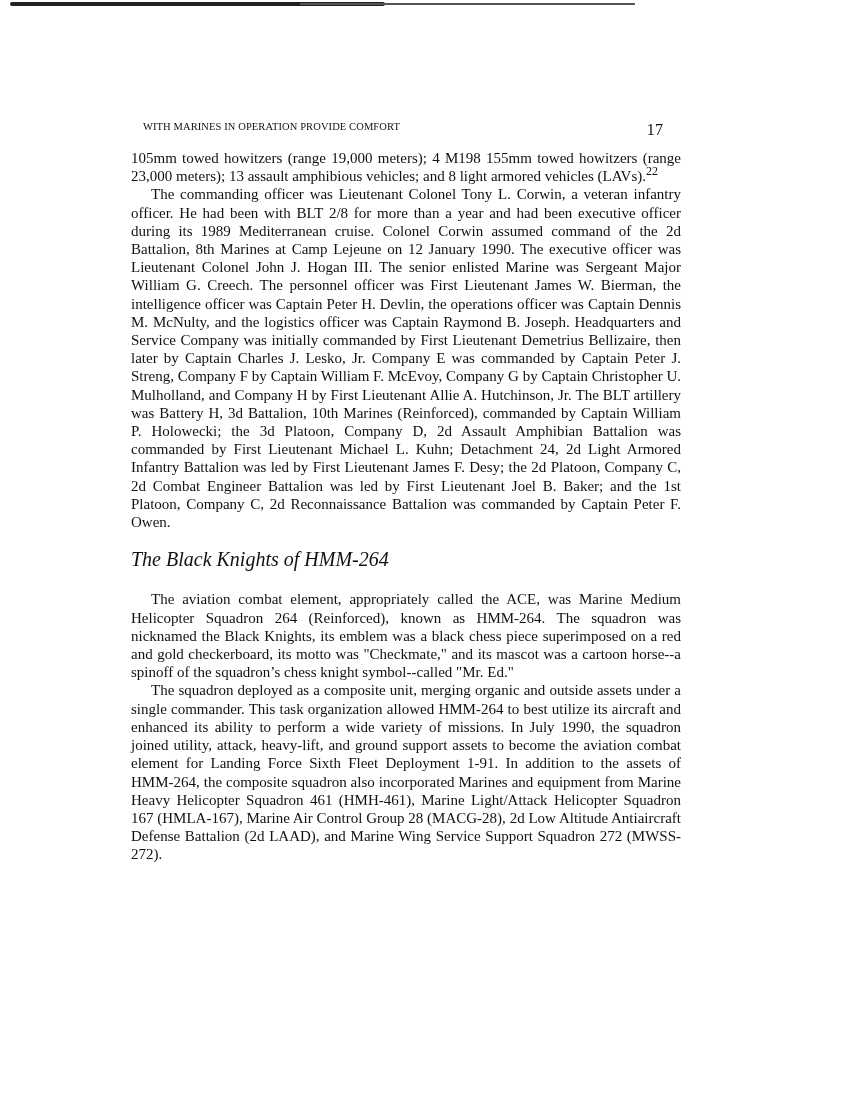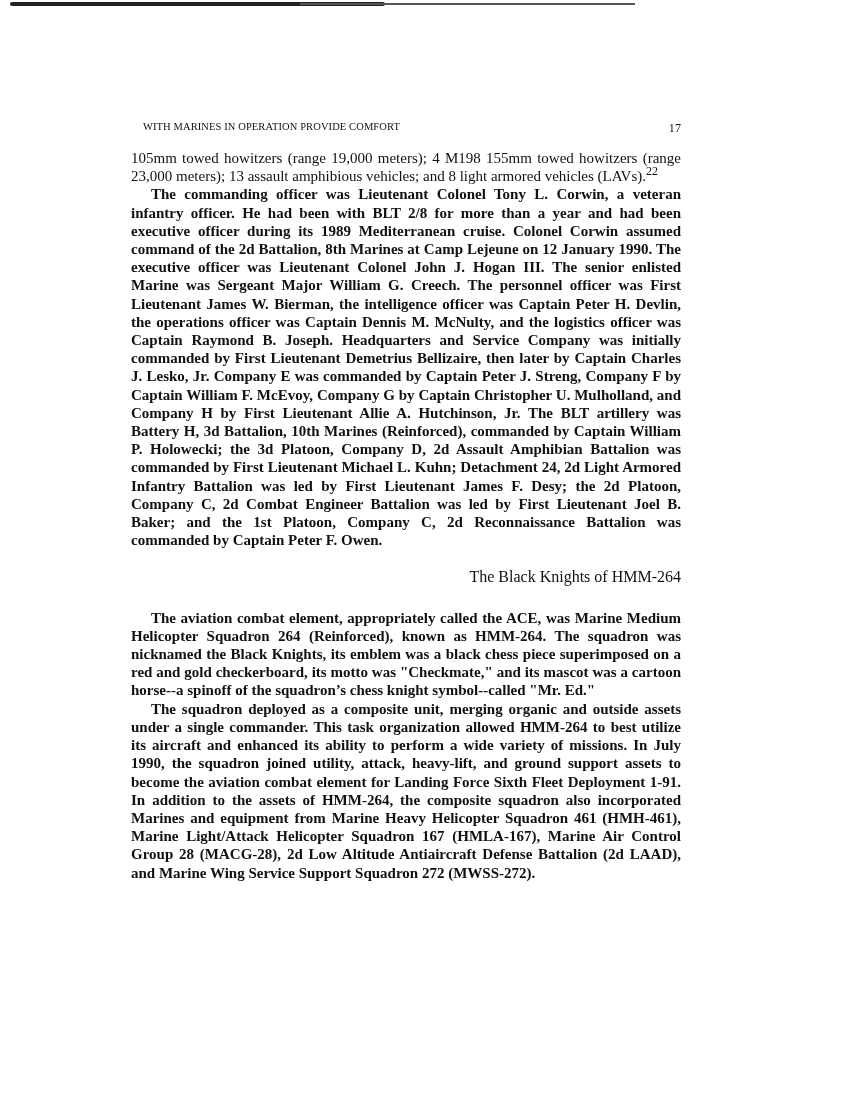--- a/index.html
+++ b/index.html
@@ -1,26 +1,26 @@
 <!DOCTYPE html>
 <html><head>
 <meta charset="utf-8">
 <style>
   html, body { margin: 0; padding: 0; background: #ffffff; }
   body { width: 864px; height: 1105px; position: relative; overflow: hidden; font-family: "Liberation Serif", "DejaVu Serif", serif; color: #111; }
   .top-rule { position: absolute; left: 10px; top: 2px; width: 375px; height: 4px; background: #222; border-radius: 2px; }
   .top-rule2 { position: absolute; left: 300px; top: 3px; width: 335px; height: 2px; background: #555; }
   .running-head { position: absolute; left: 131px; top: 121px; width: 550px; font-size: 10.5px; letter-spacing: 0.1px; }
   .running-head .title { position: absolute; left: 12px; top: 0; }
-  .running-head .page-num { position: absolute; right: 0; top: 0; font-size: 12px; }
+  .running-head .page-num { position: absolute; right: 18px; top: 0; font-size: 16px; }
   .body { position: absolute; left: 131px; top: 149px; width: 550px; font-size: 15px; line-height: 18.2px; text-align: justify; }
   .body p { margin: 0; text-indent: 0; }
-  .body p.indent { text-indent: 20px; font-weight: bold; }
+  .body p.indent { text-indent: 20px; }
   .body sup { font-size: 12px; line-height: 0; }
-  .heading { text-align: right; font-size: 16px; margin: 19px 0 22px 0; text-indent: 0; }
+  .heading { text-align: left; font-style: italic; font-size: 20px; margin: 19px 0 22px 0; text-indent: 0; }
 </style>
 </head>
 <body>
 
 <div class="top-rule"></div>
 <div class="top-rule2"></div>
 
 <div class="running-head">
   <span class="title">WITH MARINES IN OPERATION PROVIDE COMFORT</span>
   <span class="page-num">17</span>

